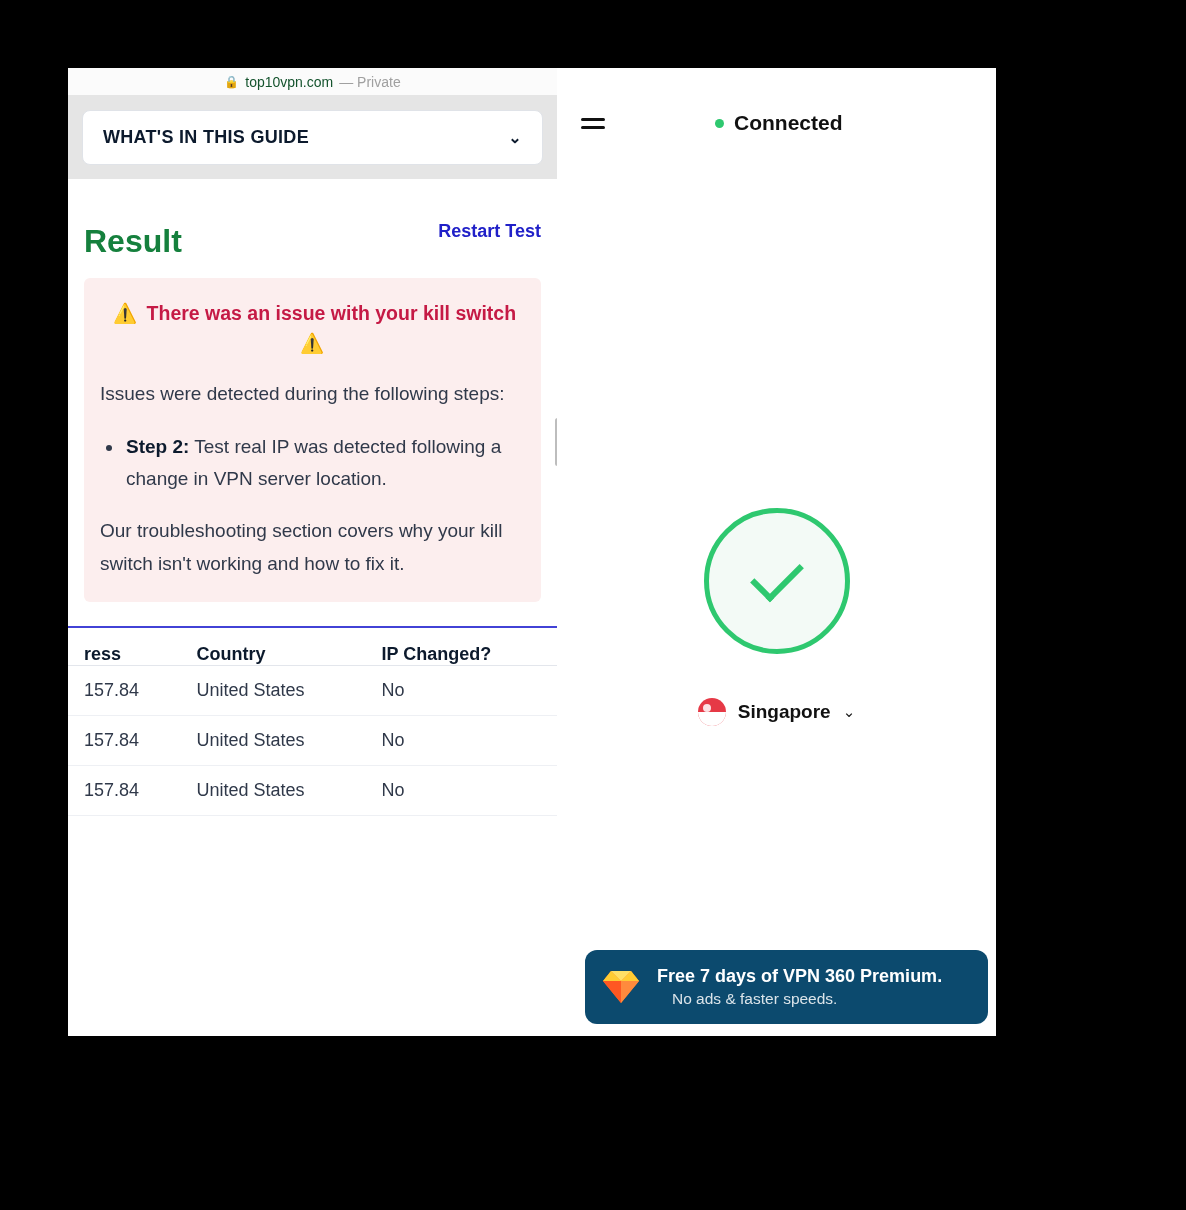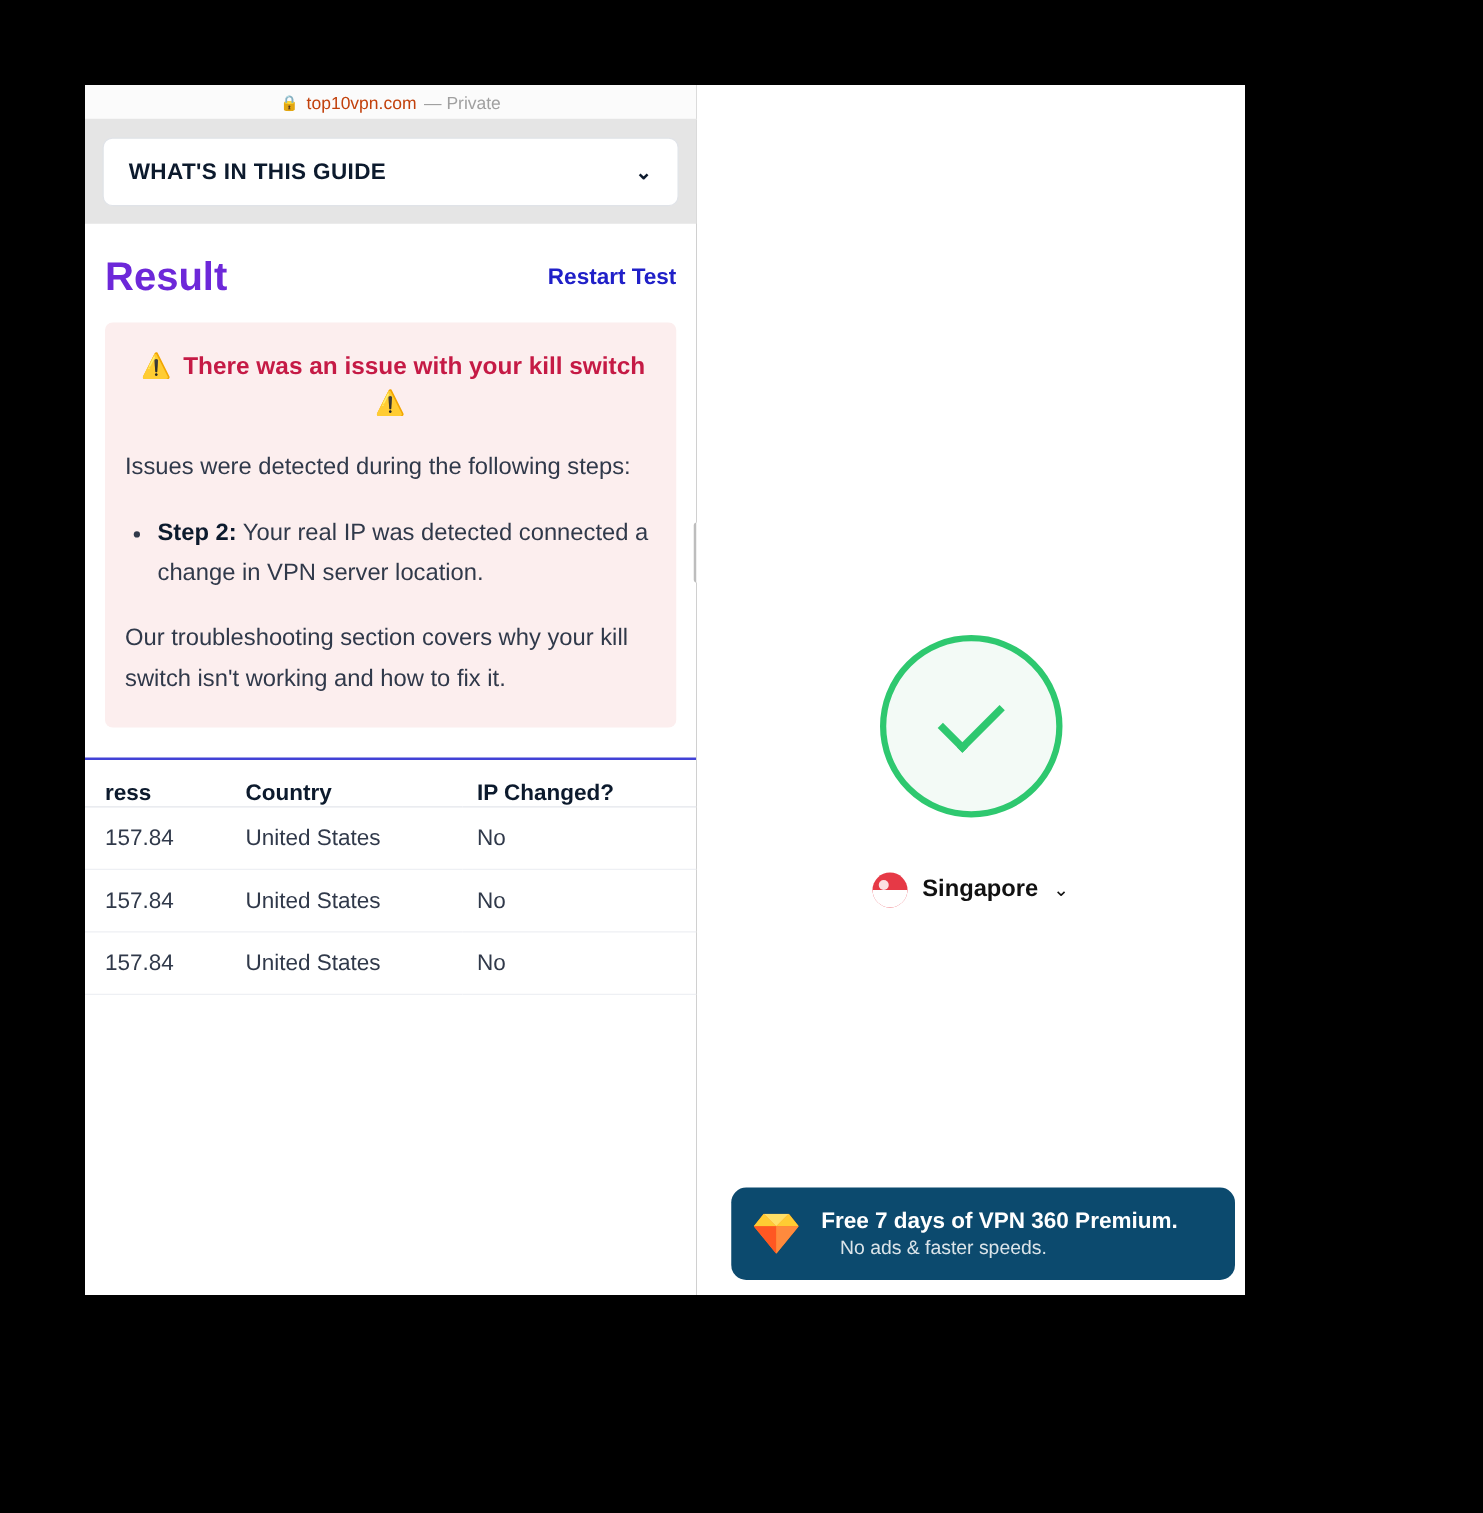--- a/index.html
+++ b/index.html
@@ -31,21 +31,21 @@
     background: #fbfbfb;
     border-bottom: 1px solid #e5e5e5;
     display: flex;
     align-items: center;
     justify-content: center;
     font-size: 14px;
     color: #6b6b6b;
     gap: 6px;
   }
   .lock { font-size: 12px; color: #9a9a9a; }
-  .addr-domain { color: #c2410c; }
+  .addr-domain { color: #14532d; }
   .addr-priv { color: #a0a0a0; }
   .guide-strip {
     background: #e5e5e5;
     padding: 14px;
   }
   .guide-dd {
     background: #fff;
     border: 1px solid #e0e3e8;
     border-radius: 8px;
     padding: 16px 20px;
@@ -60,21 +60,22 @@
   .chev { font-size: 16px; color: #0c1a2d; }
   .result-head {
     display: flex;
     justify-content: space-between;
     align-items: center;
     padding: 24px 16px 18px 16px;
   }
   .result-title {
     font-size: 32px;
     font-weight: 800;
-    color: #6d28d9;
+    color: #15803d;
+    margin-top: 20px;
   }
   .restart-link {
     color: #2020c8;
     font-size: 18px;
     font-weight: 600;
   }
   .alert-box {
     margin: 0 16px;
     background: #fceeee;
     border-radius: 6px;
@@ -294,21 +295,21 @@
 
     <div class="alert-box">
       <div class="alert-title">
         <span class="warn-icon">⚠️</span>
         <span>There was an issue with your kill switch</span>
         <span class="warn-icon">⚠️</span>
       </div>
       <p class="alert-para">Issues were detected during the following steps:</p>
       <ul class="alert-list">
         <li>
-          <strong>Step 2:</strong><span> Your real IP was detected connected a change in VPN server location.</span>
+          <strong>Step 2:</strong><span> Test real IP was detected following a change in VPN server location.</span>
         </li>
       </ul>
       <p class="alert-para">Our troubleshooting section covers why your kill switch isn't working and how to fix it.</p>
     </div>
 
     <div class="table-wrap">
       <table>
         <thead>
           <tr>
             <th>ress</th>
@@ -333,20 +334,30 @@
             <td>No</td>
           </tr>
         </tbody>
       </table>
     </div>
 
     <div class="scroll-hint"></div>
   </div>
 
   <div class="right-panel">
+    <div class="app-header">
+      <div class="ham">
+        <span></span>
+          <span></span>
+      </div>
+      <div class="status">
+        <span class="dot"></span>
+        <span class="status-text">Connected</span>
+      </div>
+    </div>
 
     <div class="check-block">
       <div class="check-circle">
         <div class="check-mark"></div>
       </div>
       <div class="loc-row">
         <span class="flag"></span>
         <span class="loc-name">Singapore</span>
         <span class="loc-chev">⌄</span>
       </div>

